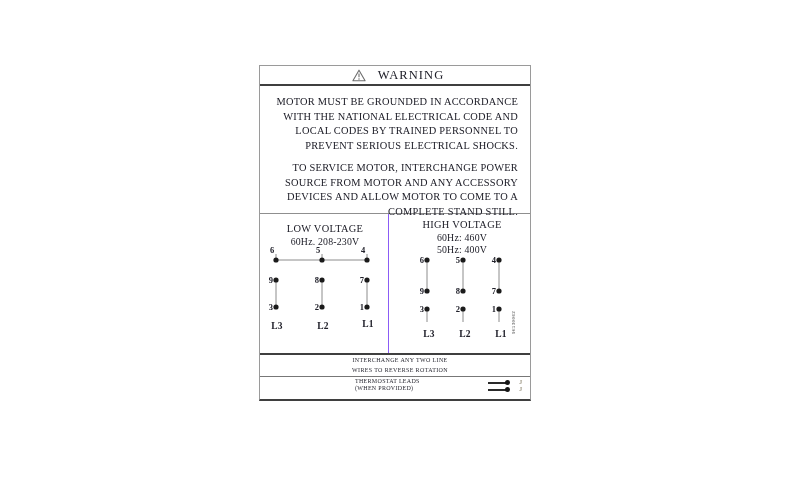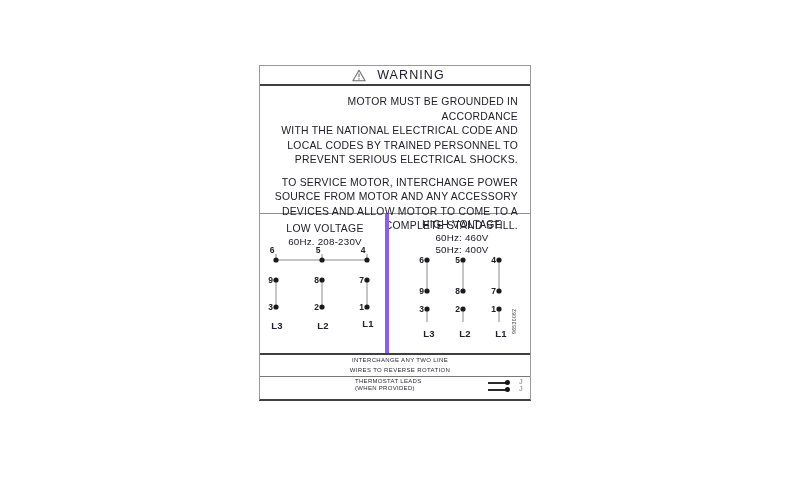--- a/index.html
+++ b/index.html
@@ -1,34 +1,34 @@
 <!DOCTYPE html>
 <html><head>
 <meta charset="utf-8">
 <style>
   html,body{margin:0;padding:0;background:#ffffff;}
   .page{position:relative;width:800px;height:492px;background:#ffffff;overflow:hidden;
-        font-family:Liberation Sans, sans-serif;color:#1c1c26;}
+        font-family:Liberation Serif, serif;color:#1c1c26;}
   .label{position:absolute;left:259px;top:65px;width:272px;height:336px;box-sizing:border-box;
          background:#fff;border:1px solid #9a9a9a;border-bottom:2px solid #3f3f3f;}
   
   .hdr{position:relative;height:20px;box-sizing:border-box;border-bottom:2px solid #3f3f3f;
        display:flex;align-items:center;justify-content:center;}
   .hdr .tri{position:absolute;left:92px;top:3px;}
   .hdr .wtxt{font-size:12.5px;letter-spacing:1.1px;margin-left:32px;color:#20202a;}
   
   .body{height:128px;box-sizing:border-box;border-bottom:1px solid #8f8f8f;
         padding:9px 12px 16px 13px;text-align:right;}
   .para{margin:0 0 8px 0;font-size:10.4px;line-height:14.5px;letter-spacing:0.25px;
         white-space:pre-line;color:#20202a;}
   
   .volt-row{height:141px;box-sizing:border-box;border-bottom:2px solid #3f3f3f;
             display:flex;}
   .vpanel{position:relative;box-sizing:border-box;height:100%;}
-  .vpanel.low{width:129px;border-right:4px solid #8b5cf6;}
+  .vpanel.low{width:129px;border-right:1px solid #8b5cf6;}
   .vpanel.high{width:141px;}
   svg text{fill:#20202a;}
   .vtitle{font-size:10.4px;letter-spacing:0.3px;}
   .vsub{font-size:9.8px;letter-spacing:0.2px;}
   .tnum{font-size:8.5px;font-weight:700;}
   .llab{font-size:9.5px;font-weight:700;letter-spacing:0.3px;}
   .pnum{position:absolute;left:122px;top:98px;height:22px;font-size:5px;color:#3a3a3a;
         writing-mode:vertical-rl;transform:rotate(180deg);letter-spacing:0.4px;}
   
   .foot-a{height:22px;box-sizing:border-box;border-bottom:1px solid #777;

